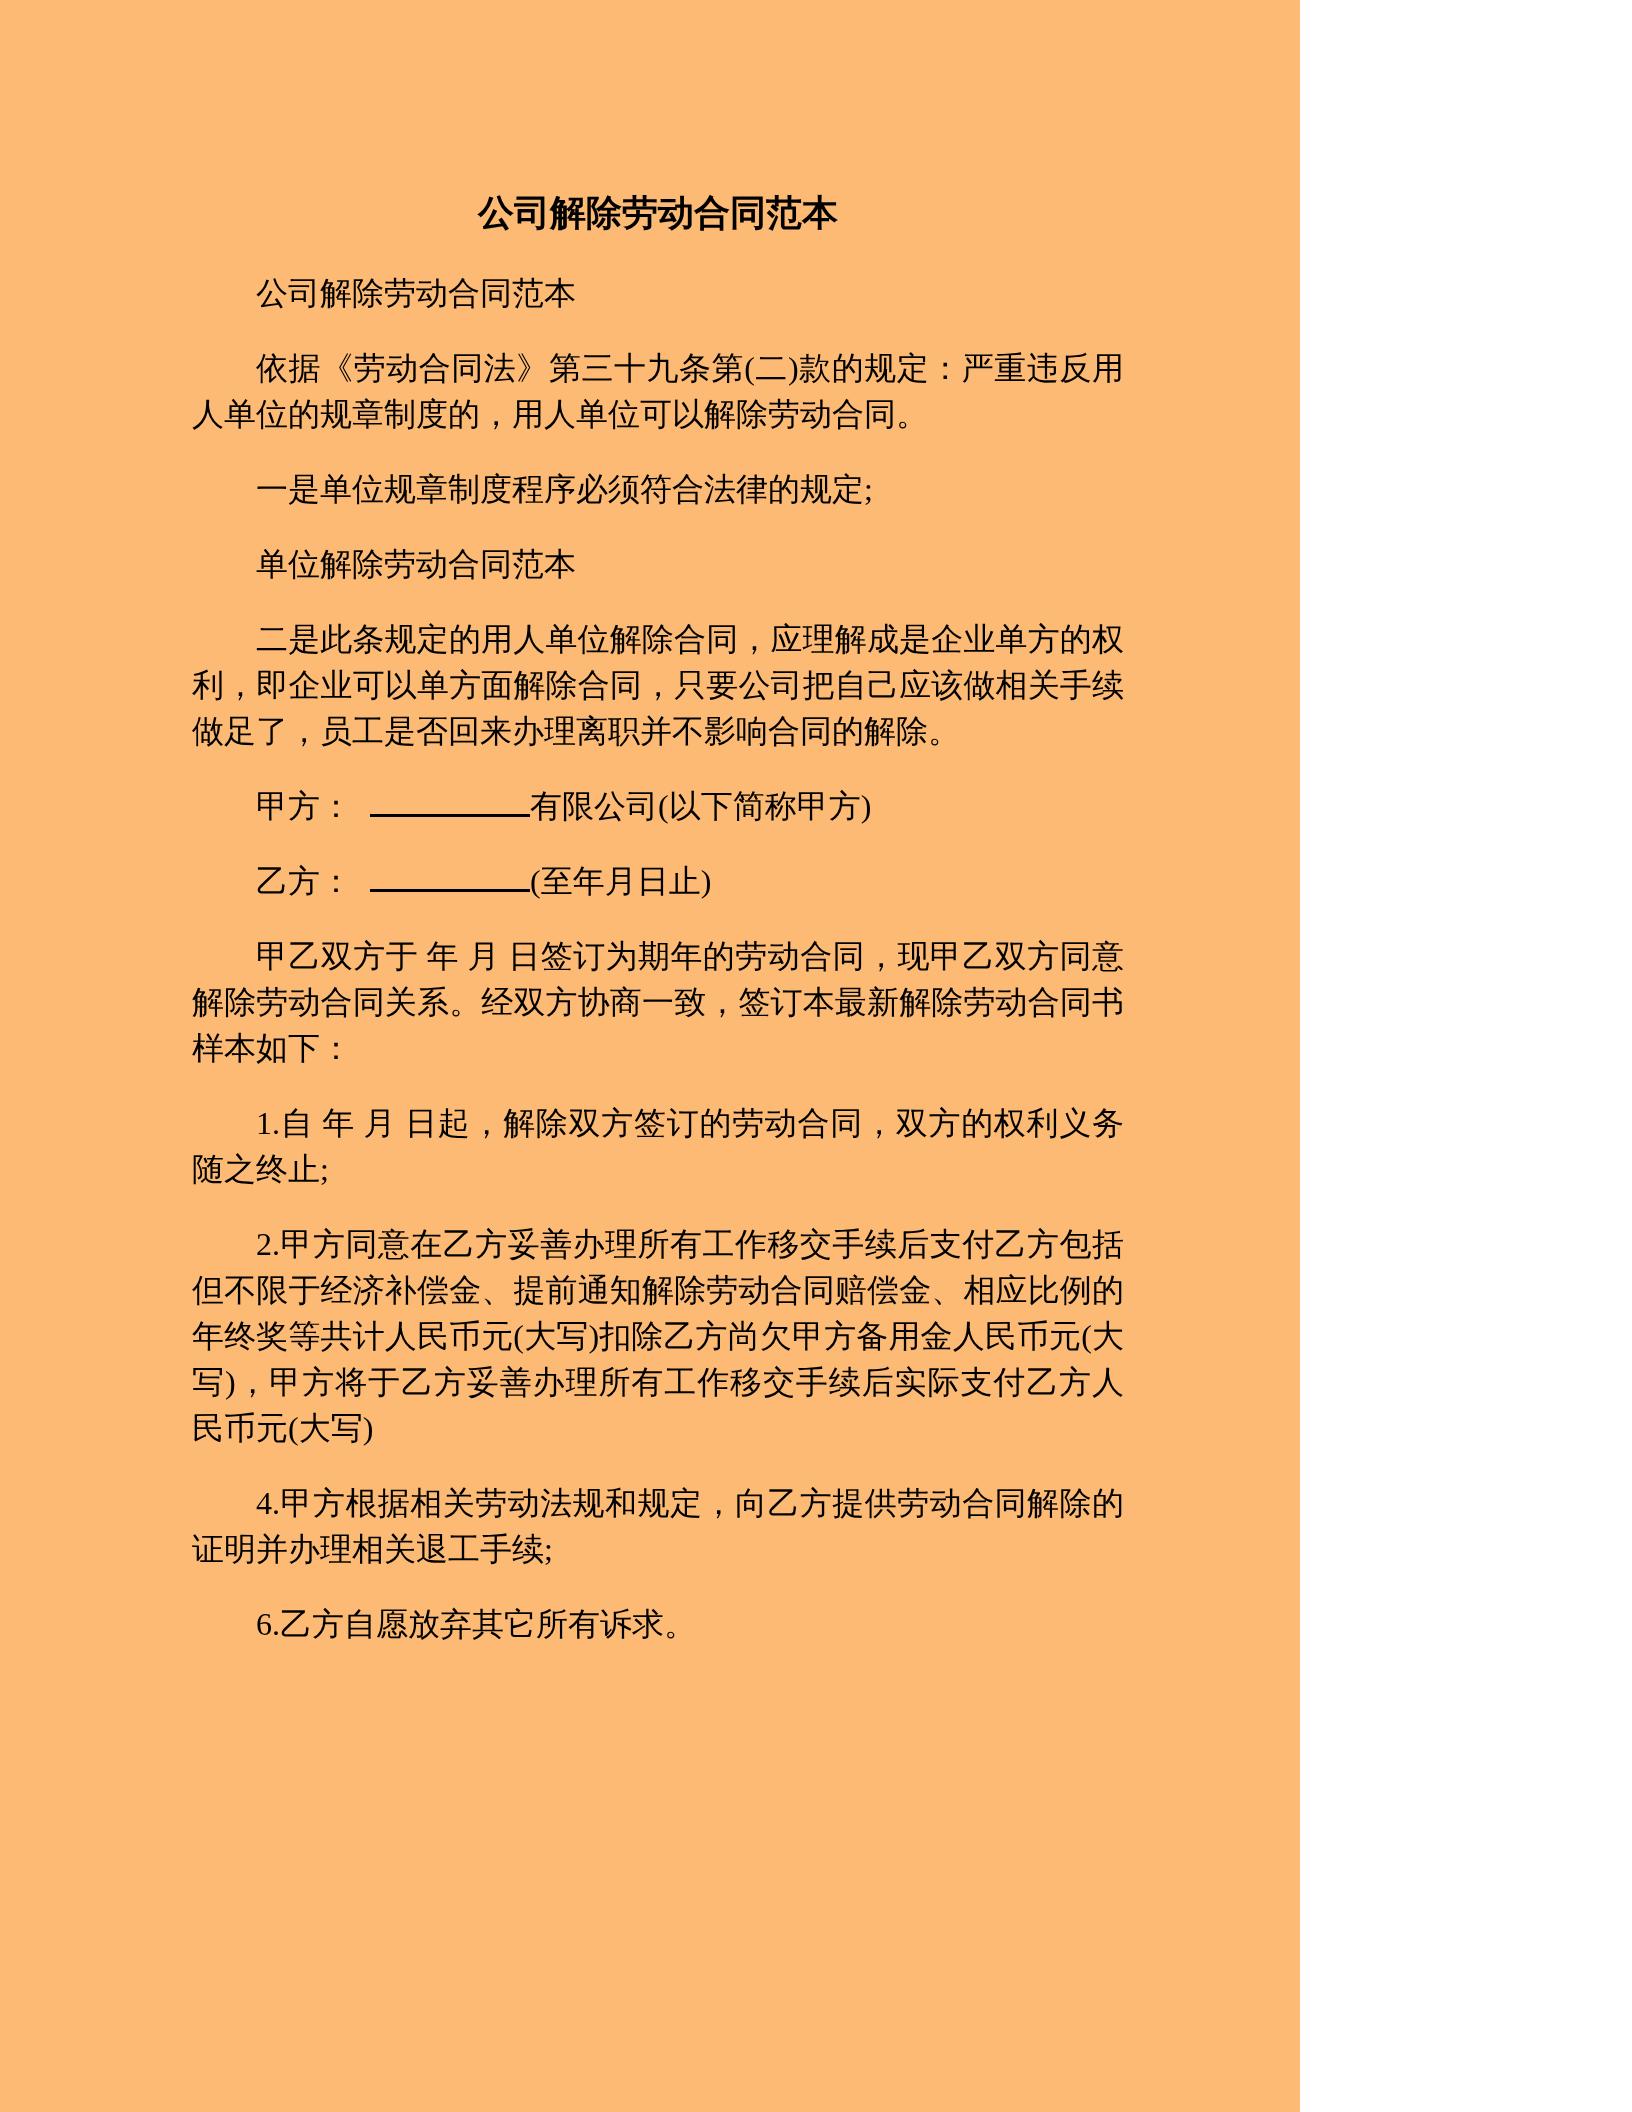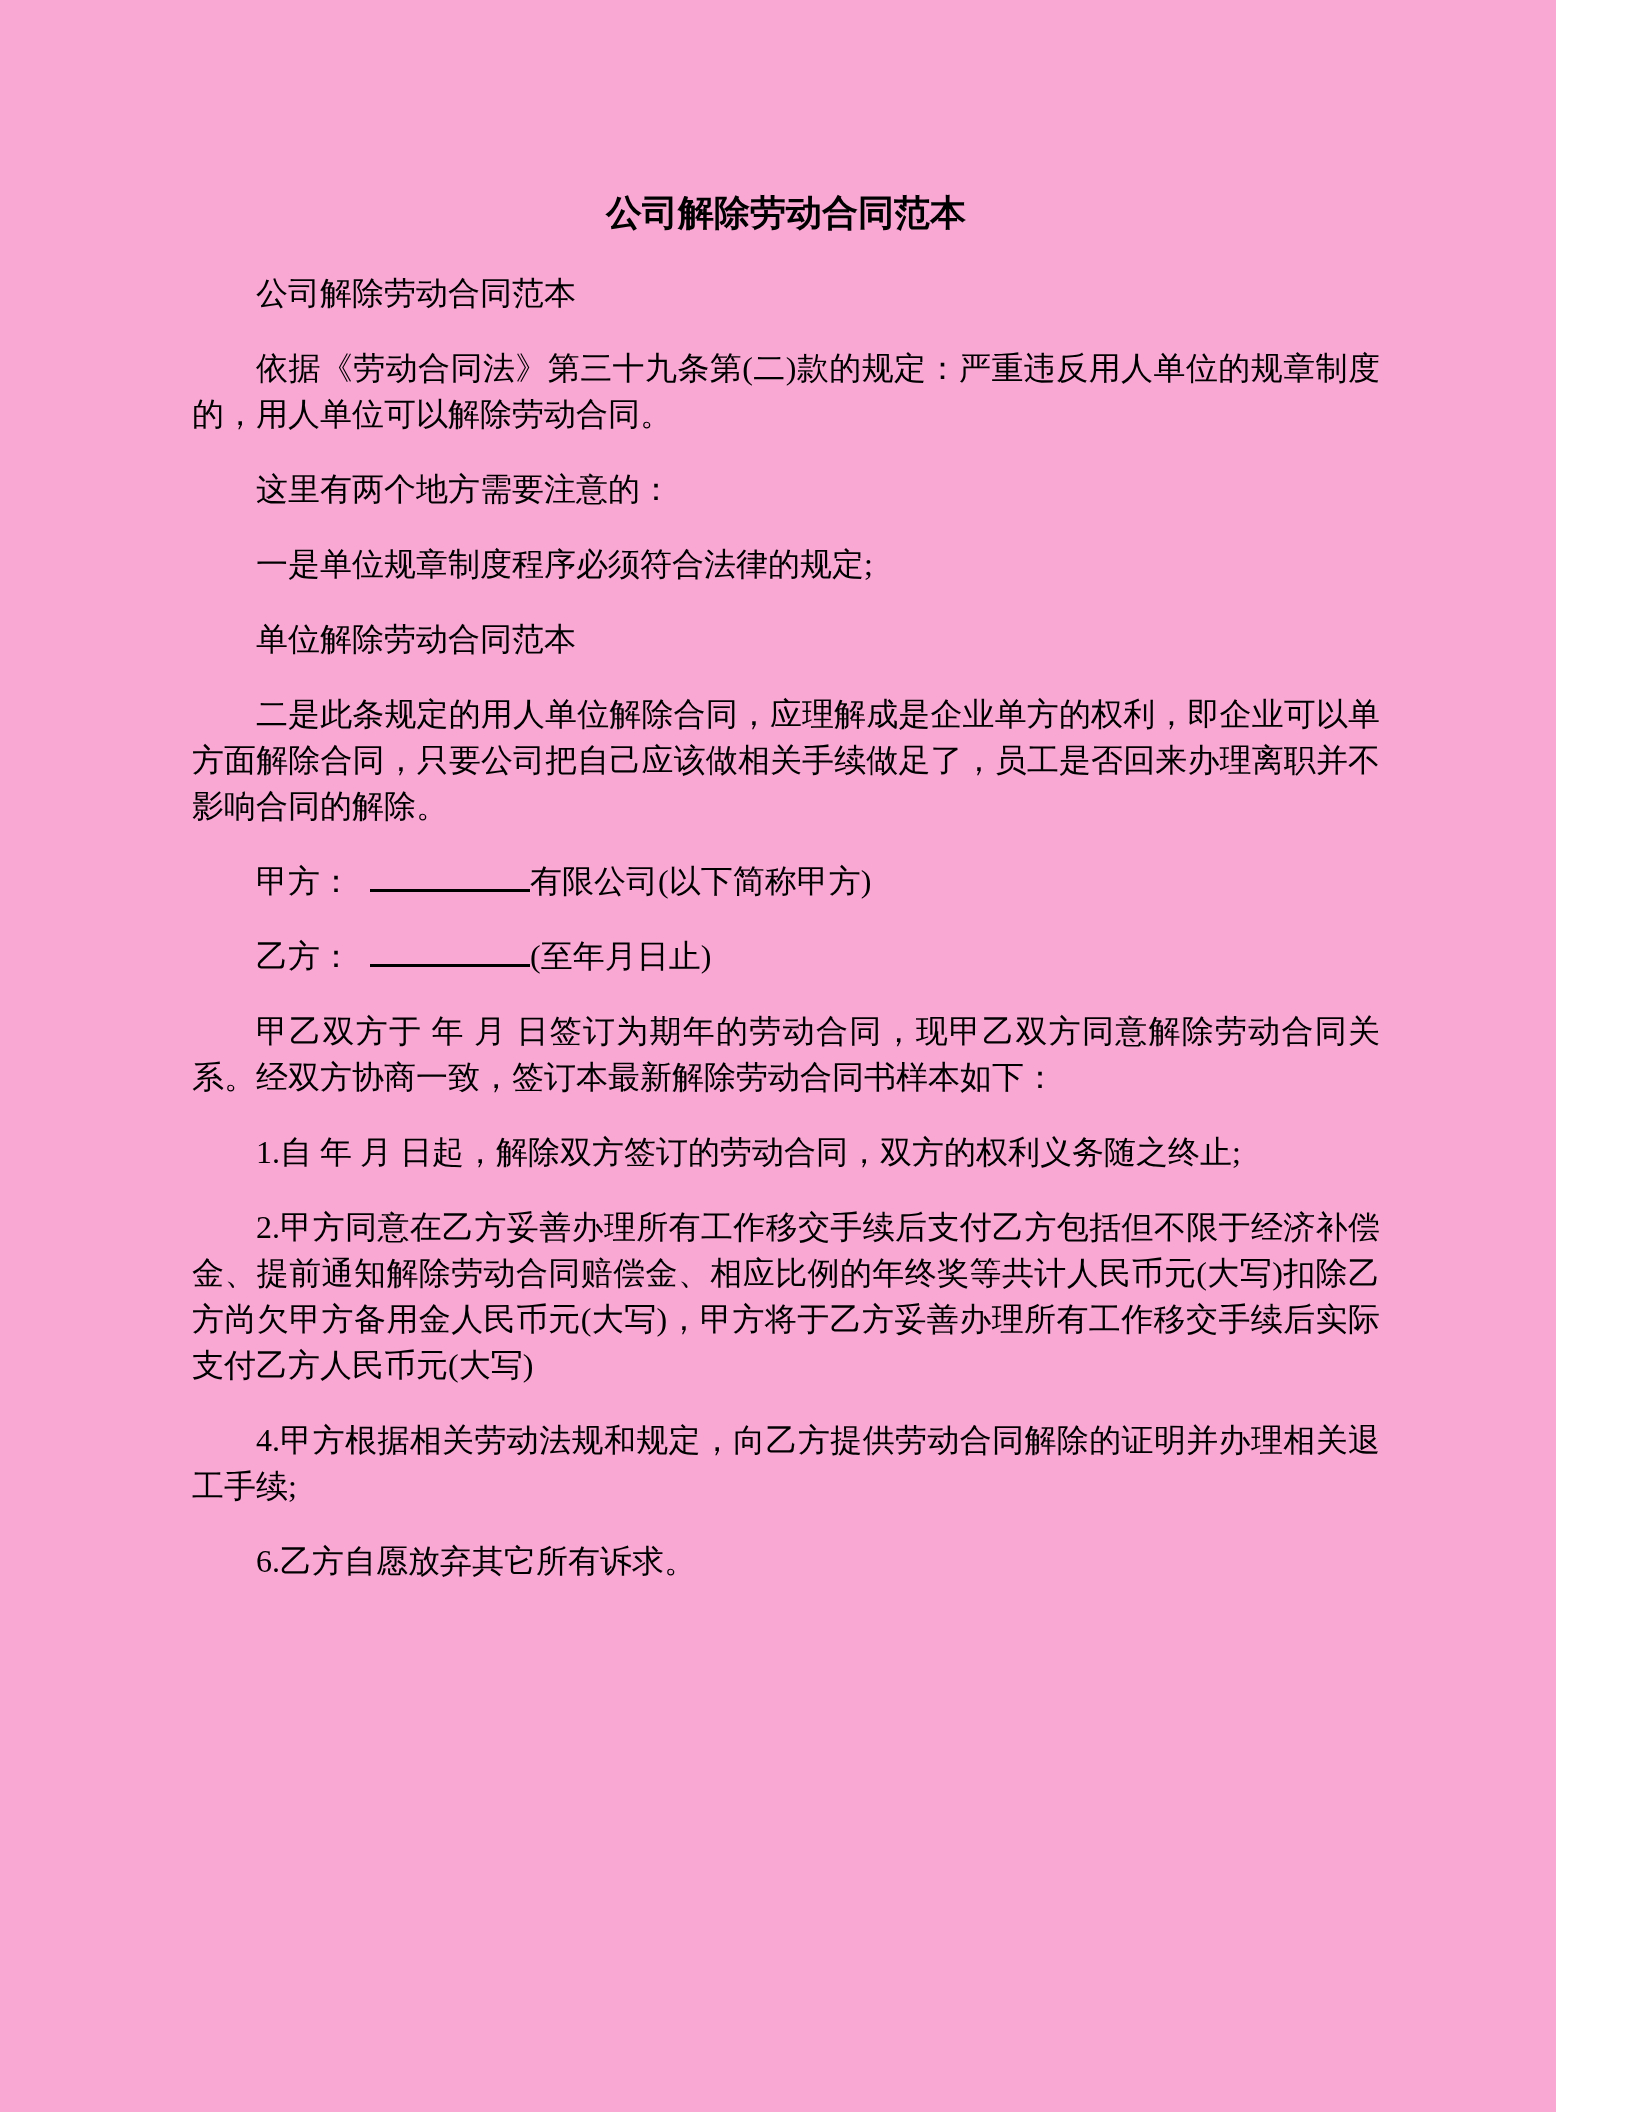--- a/index.html
+++ b/index.html
@@ -2,24 +2,24 @@
 <html><head>
 <meta charset="utf-8">
 <style>
   html, body {
     margin: 0;
     padding: 0;
     background: #ffffff;
   }
   .page {
     position: relative;
-    width: 1556px;
+    width: 1300px;
     height: 2112px;
     box-sizing: border-box;
-    background: #f9a8d4;
+    background: #fdba74;
     padding: 190px 176px 0 192px;
     font-family: "Liberation Serif", "DejaVu Serif", serif;
     color: #000000;
     overflow: hidden;
   }
   .doc-title {
     font-family: "Liberation Sans", "DejaVu Sans", sans-serif;
     font-weight: 700;
     font-size: 36px;
     line-height: 46px;
@@ -46,21 +46,20 @@
   }
 </style>
 </head>
 <body>
 
 <div class="page">
   <h1 class="doc-title">公司解除劳动合同范本</h1>
   <div id="doc-body">
       <p class="para">公司解除劳动合同范本</p>
       <p class="para">依据《劳动合同法》第三十九条第(二)款的规定：严重违反用人单位的规章制度的，用人单位可以解除劳动合同。</p>
-      <p class="para">这里有两个地方需要注意的：</p>
       <p class="para">一是单位规章制度程序必须符合法律的规定;</p>
       <p class="para">单位解除劳动合同范本</p>
       <p class="para">二是此条规定的用人单位解除合同，应理解成是企业单方的权利，即企业可以单方面解除合同，只要公司把自己应该做相关手续做足了，员工是否回来办理离职并不影响合同的解除。</p>
       <p class="para"><span>甲方：</span><span class="blank-underline" style="width: 160px;"></span><span>有限公司(以下简称甲方)</span></p>
       <p class="para"><span>乙方：</span><span class="blank-underline" style="width: 160px;"></span><span>(至年月日止)</span></p>
       <p class="para">甲乙双方于 年 月 日签订为期年的劳动合同，现甲乙双方同意解除劳动合同关系。经双方协商一致，签订本最新解除劳动合同书样本如下：</p>
       <p class="para">1.自 年 月 日起，解除双方签订的劳动合同，双方的权利义务随之终止;</p>
       <p class="para">2.甲方同意在乙方妥善办理所有工作移交手续后支付乙方包括但不限于经济补偿金、提前通知解除劳动合同赔偿金、相应比例的年终奖等共计人民币元(大写)扣除乙方尚欠甲方备用金人民币元(大写)，甲方将于乙方妥善办理所有工作移交手续后实际支付乙方人民币元(大写)</p>
       <p class="para">4.甲方根据相关劳动法规和规定，向乙方提供劳动合同解除的证明并办理相关退工手续;</p>
       <p class="para">6.乙方自愿放弃其它所有诉求。</p>

